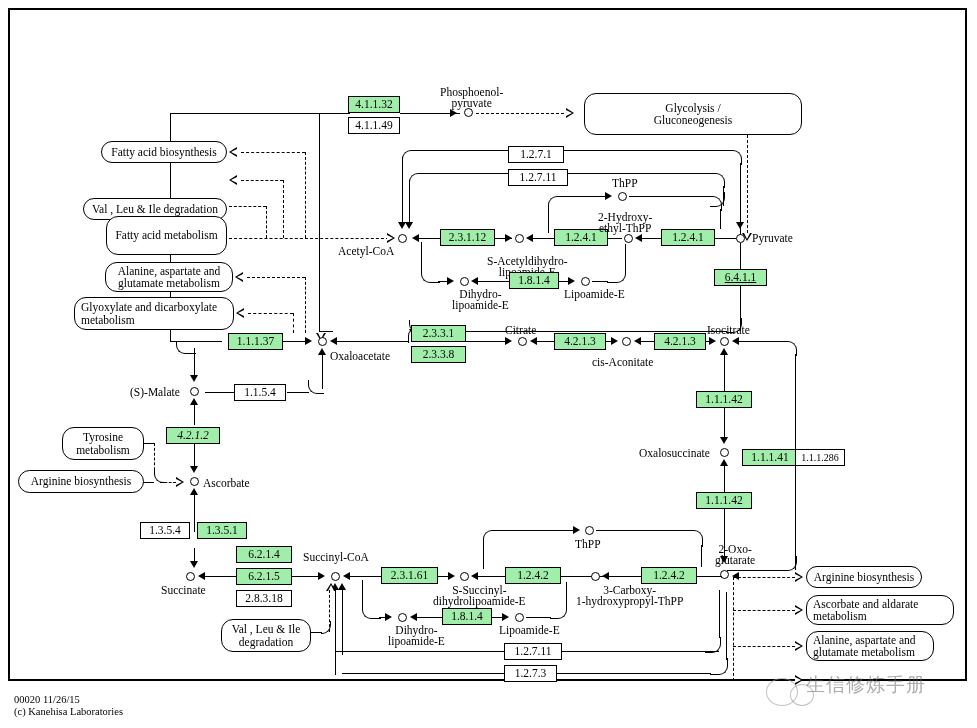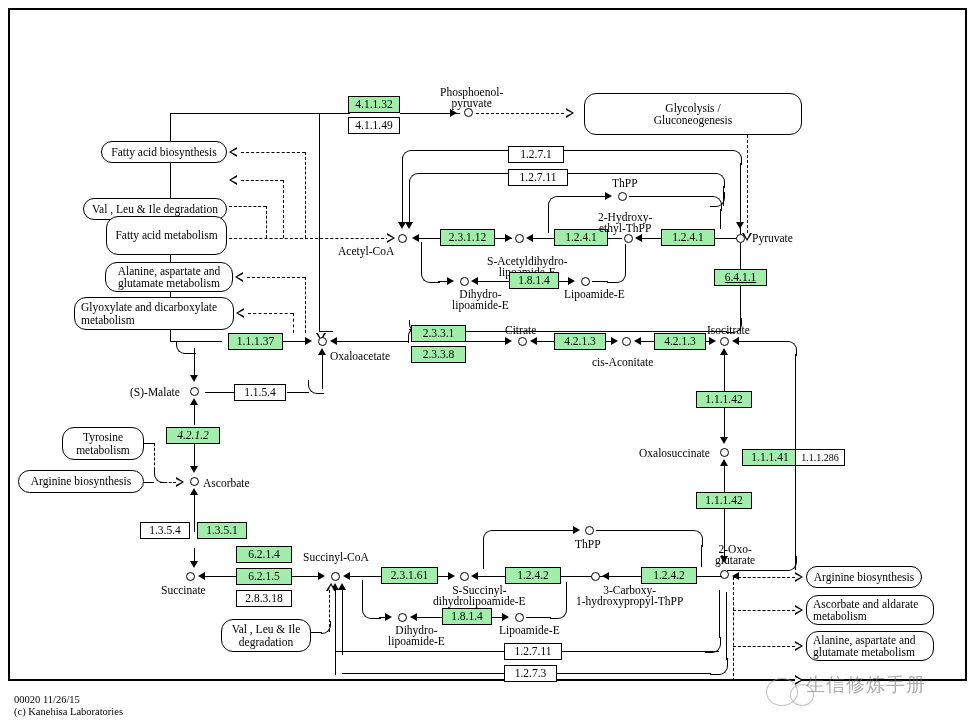--- a/index.html
+++ b/index.html
@@ -410,21 +410,21 @@
   <div class="arc arc-br" style="left:705px;top:637px;width:15px;height:15px;border-left:none;border-top:none;"></div>
   <div class="ln vl" style="left:719px;top:590px;height:48px;"></div>
 
   <div class="ln hl" style="left:342px;top:673px;width:163px;"></div>
   <div class="ec" style="left:504px;top:665px;width:53px;">1.2.7.3</div>
   <div class="ln hl" style="left:556px;top:673px;width:155px;"></div>
   <div class="arc arc-br" style="left:710px;top:658px;width:17px;height:16px;border-left:none;border-top:none;"></div>
   <div class="ln vl" style="left:726px;top:592px;height:68px;"></div>
 
   <div class="pw" style="left:806px;top:566px;width:116px;height:22px;">Arginine biosynthesis</div>
-  <div class="pw left" style="left:806px;top:595px;width:128px;height:30px;">Ascorbate and aldarate
+  <div class="pw left" style="left:806px;top:595px;width:148px;height:30px;">Ascorbate and aldarate
 metabolism</div>
   <div class="pw left" style="left:806px;top:631px;width:128px;height:30px;">Alanine, aspartate and
 glutamate metabolism</div>
 
   <div class="dash-h" style="left:733px;top:577px;width:62px;"></div>
   <div class="hr hr-r" style="left:795px;top:572px;"></div>
   <div class="dash-h" style="left:733px;top:610px;width:62px;"></div>
   <div class="hr hr-r" style="left:795px;top:605px;"></div>
   <div class="dash-h" style="left:733px;top:646px;width:62px;"></div>
   <div class="hr hr-r" style="left:795px;top:641px;"></div>

